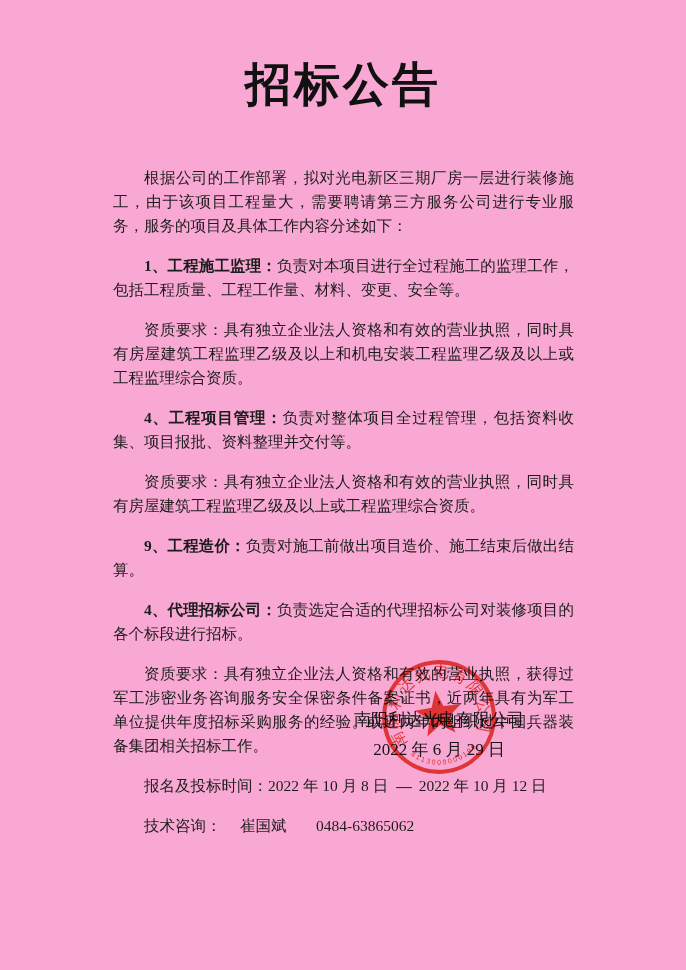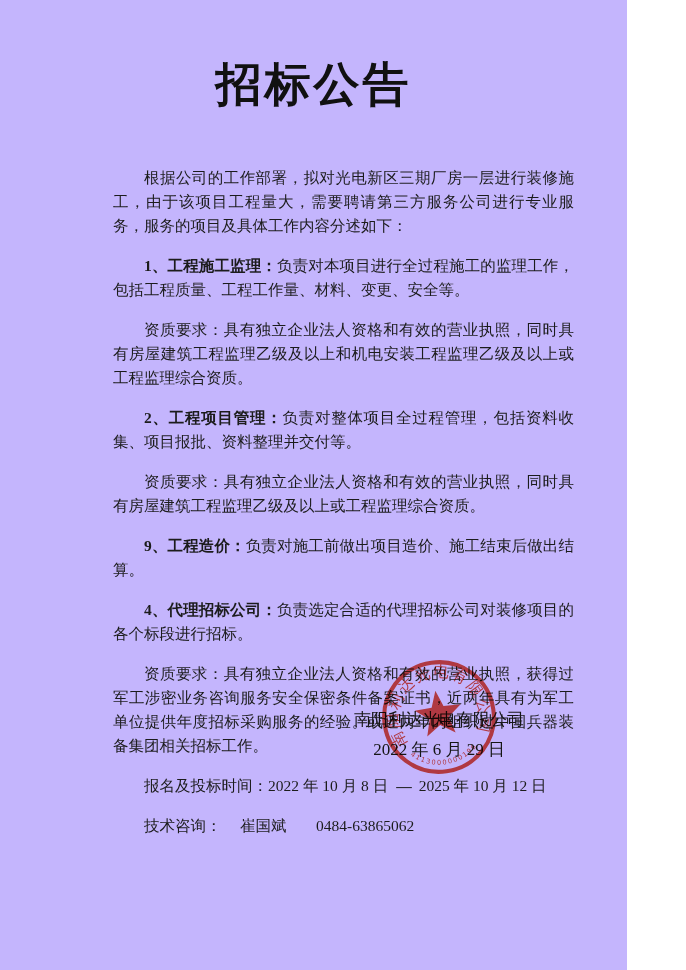--- a/index.html
+++ b/index.html
@@ -1,20 +1,20 @@
 <!DOCTYPE html>
 <html><head>
 <meta charset="utf-8">
 <style>
   html, body { margin: 0; padding: 0; background: #ffffff; }
   .page {
     position: relative;
-    width: 627px;
+    width: 686px;
     height: 970px;
-    background: #c4b5fd;
+    background: #f9a8d4;
     overflow: hidden;
     font-family: "Liberation Serif", "DejaVu Serif", serif;
     color: #1c1c1c;
   }
   .doc-title {
     position: absolute;
     top: 54px;
     left: 0;
     width: 100%;
     text-align: center;
@@ -68,27 +68,27 @@
 <body>
 
 <div class="page">
 
   <div class="doc-title">招标公告</div>
 
   <div class="body-text">
     <p><span>根据公司的工作部署，拟对光电新区三期厂房一层进行装修施工，由于该项目工程量大，需要聘请第三方服务公司进行专业服务，服务的项目及具体工作内容分述如下：</span></p>
     <p><span class="lead">1、工程施工监理：</span><span>负责对本项目进行全过程施工的监理工作，包括工程质量、工程工作量、材料、变更、安全等。</span></p>
     <p><span>资质要求：具有独立企业法人资格和有效的营业执照，同时具有房屋建筑工程监理乙级及以上和机电安装工程监理乙级及以上或工程监理综合资质。</span></p>
-    <p><span class="lead">2、工程项目管理：</span><span>负责对整体项目全过程管理，包括资料收集、项目报批、资料整理并交付等。</span></p>
+    <p><span class="lead">4、工程项目管理：</span><span>负责对整体项目全过程管理，包括资料收集、项目报批、资料整理并交付等。</span></p>
     <p><span>资质要求：具有独立企业法人资格和有效的营业执照，同时具有房屋建筑工程监理乙级及以上或工程监理综合资质。</span></p>
     <p><span class="lead">9、工程造价：</span><span>负责对施工前做出项目造价、施工结束后做出结算。</span></p>
     <p><span class="lead">4、代理招标公司：</span><span>负责选定合适的代理招标公司对装修项目的各个标段进行招标。</span></p>
     <p><span>资质要求：具有独立企业法人资格和有效的营业执照，获得过军工涉密业务咨询服务安全保密条件备案证书，近两年具有为军工单位提供年度招标采购服务的经验。或近两年内组织过中国兵器装备集团相关招标工作。</span></p>
 
-    <p><span>报名及投标时间：</span><span>2022 年 10 月 8 日</span><span class="dash">—</span><span>2025 年 10 月 12 日</span></p>
+    <p><span>报名及投标时间：</span><span>2022 年 10 月 8 日</span><span class="dash">—</span><span>2022 年 10 月 12 日</span></p>
 
     <p><span class="contact-label">技术咨询：</span><span class="contact-name">崔国斌</span><span>0484-63865062</span></p>
   </div>
 
   <div class="signature">
     <div>南阳利达光电有限公司</div>
     <div>2022 年 6 月 29 日</div>
   </div>
 
   <svg class="seal" viewBox="0 0 130 130" xmlns="http://www.w3.org/2000/svg">

